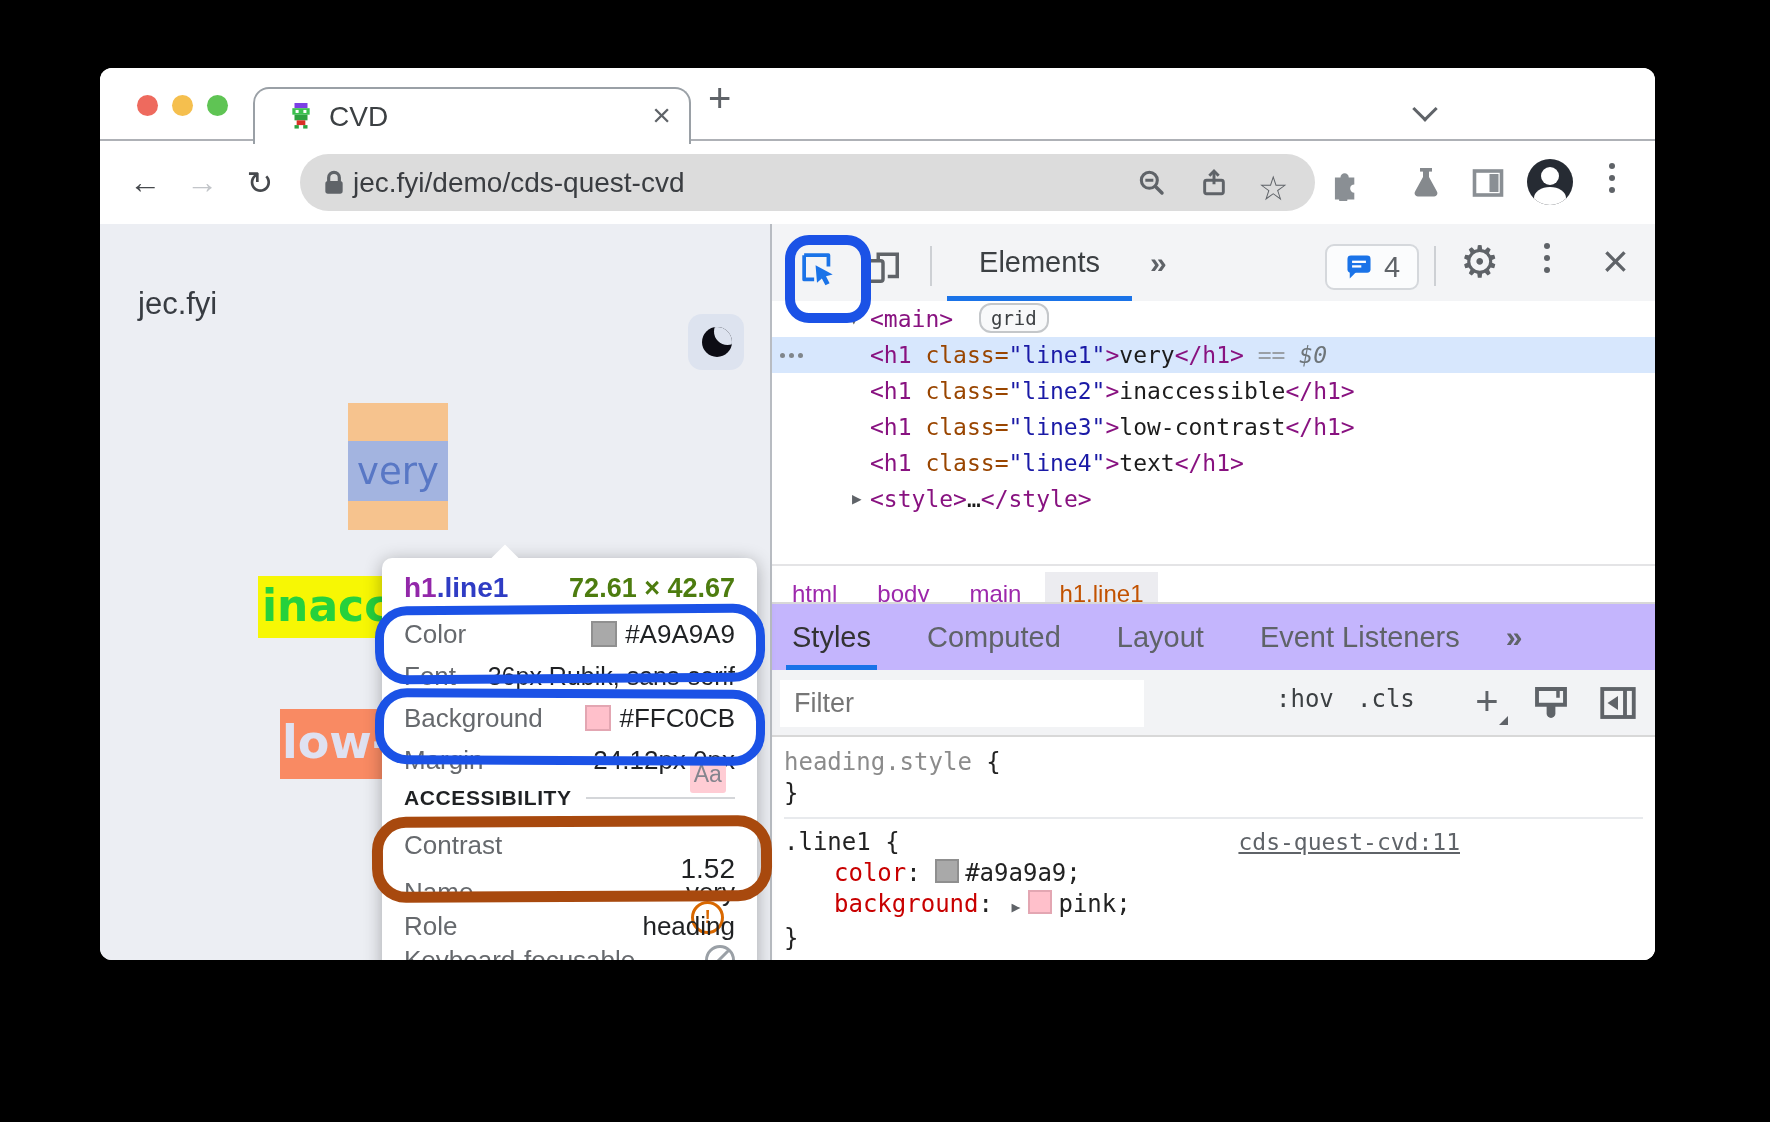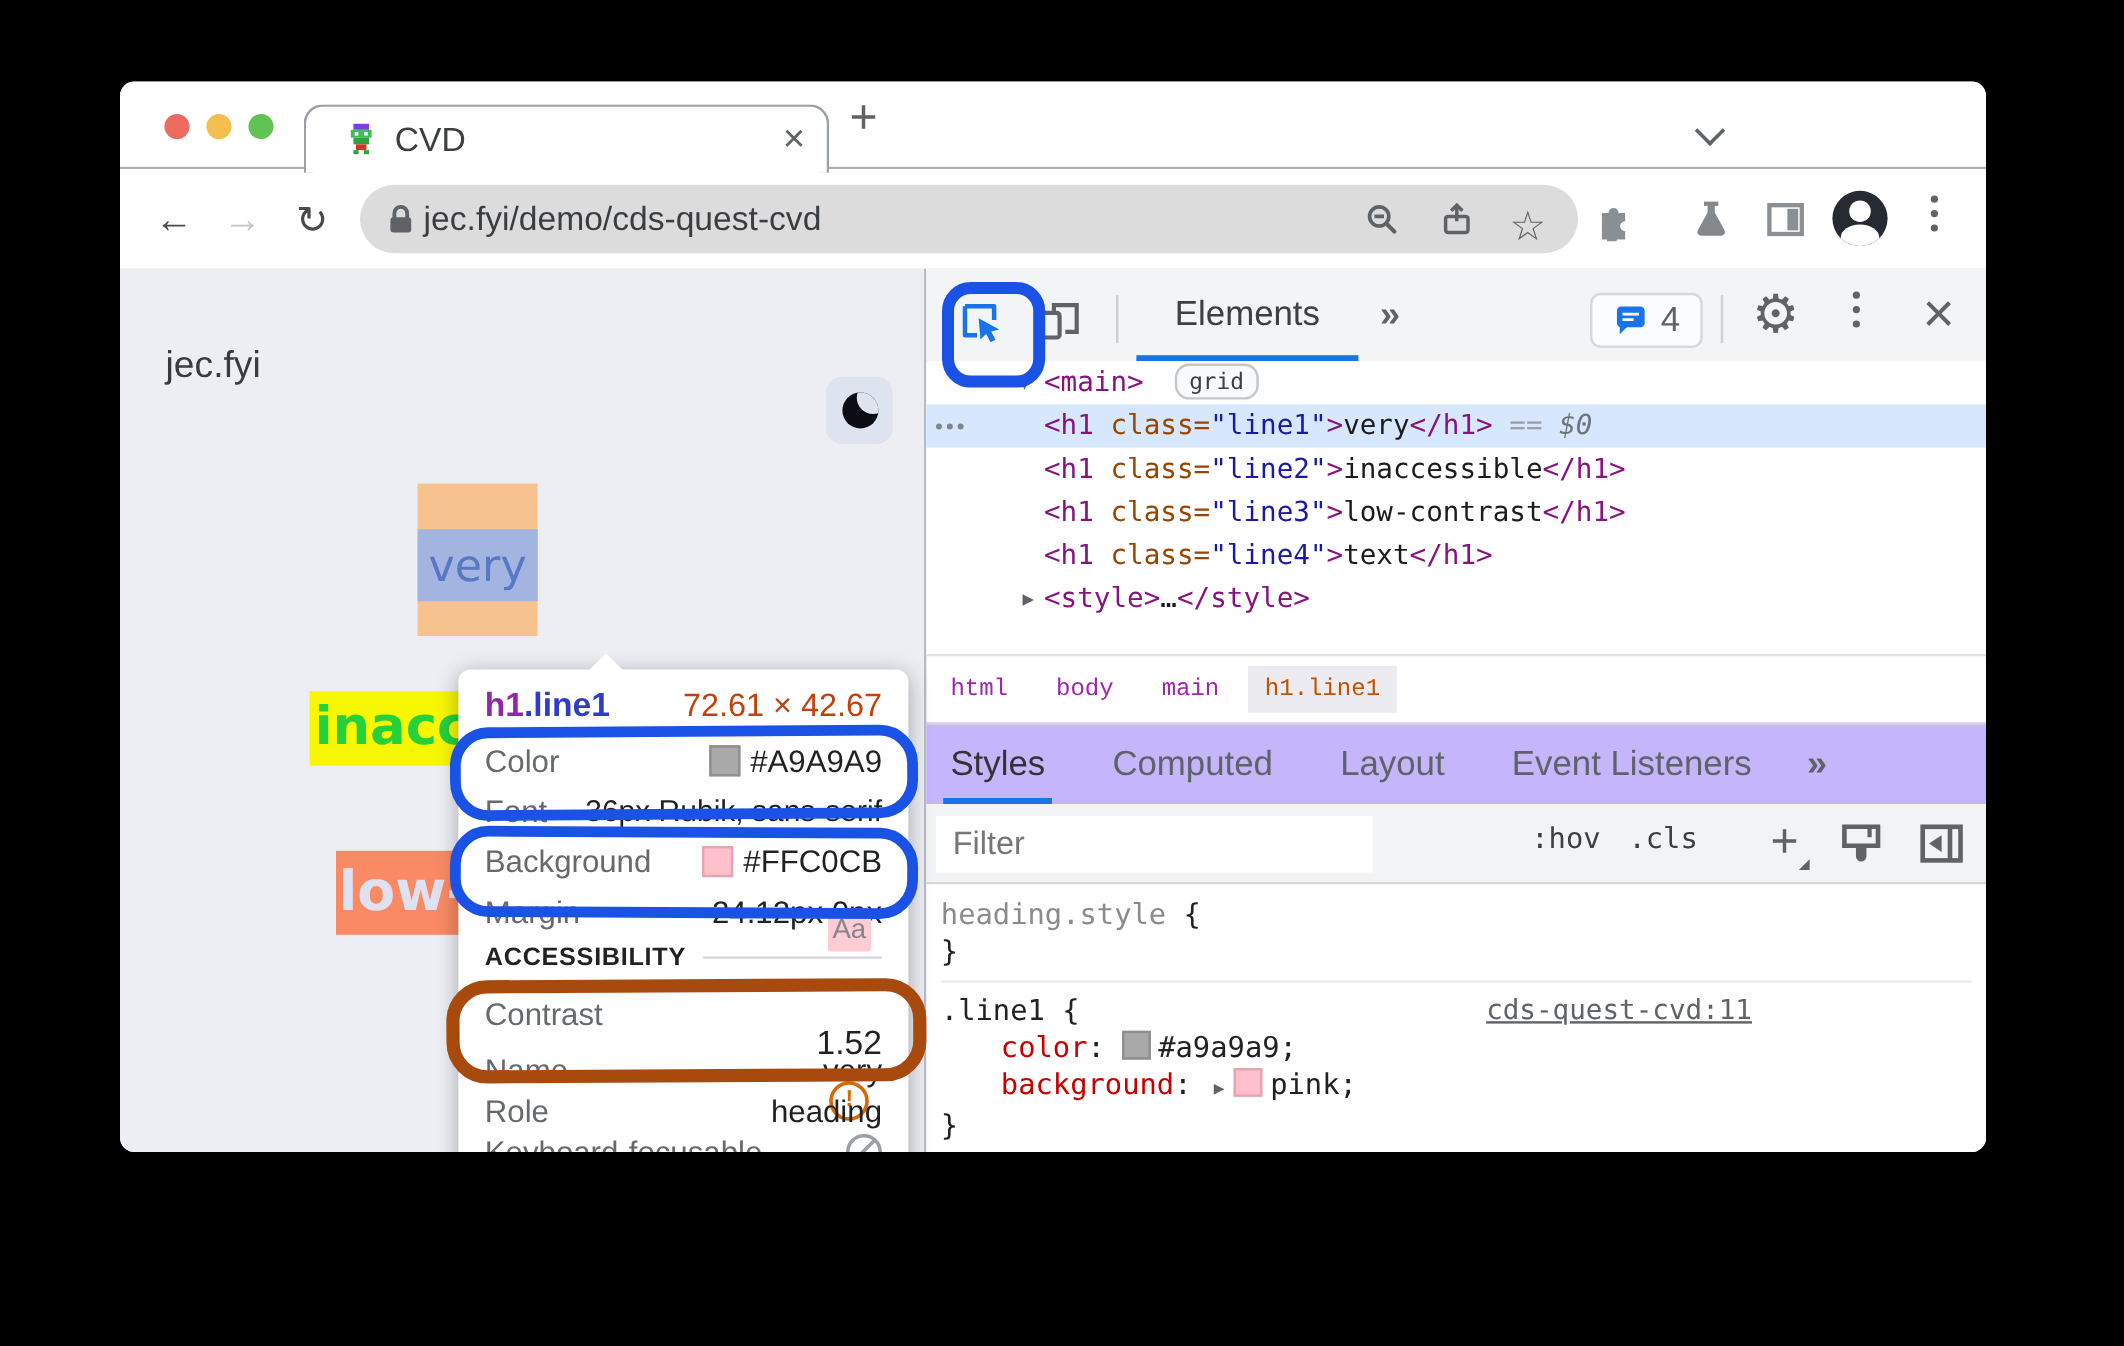--- a/index.html
+++ b/index.html
@@ -54,21 +54,21 @@
                    line-height:66px;padding-left:2px;white-space:nowrap;display:block;}
   
   .tooltip{position:absolute;left:282px;top:334px;width:375px;height:424px;background:#fff;border-radius:10px;
            box-shadow:0 3px 18px rgba(0,0,0,.3);z-index:5;}
   .tt-caret{position:absolute;left:112px;top:-9px;width:22px;height:22px;background:#fff;transform:rotate(45deg);}
   .tt-row{position:absolute;left:22px;right:22px;height:32px;display:flex;align-items:center;font-size:26px;}
   .tt-label{color:#66696d;}
   .tt-val{margin-left:auto;color:#1f2123;display:flex;align-items:center;gap:8px;}
   .tt-sw{width:22px;height:22px;display:inline-block;}
   .tt-head .tt-sel{font-weight:700;font-size:28px;}
-  .tt-head .dims{margin-left:auto;color:#c2410c;font-size:27px;}
+  .tt-head .dims{margin-left:auto;color:#4d7c0f;font-size:27px;font-weight:bold;}
   .a11y{position:absolute;left:22px;right:22px;top:228px;display:flex;align-items:center;}
   .a11y b{font-size:21px;color:#1f2123;letter-spacing:.6px;}
   .a11y i{flex:1;border-top:2px solid #d4d6d9;margin-left:14px;}
   .aa{width:36px;height:36px;background:#ffccd4;border-radius:3px;color:#85858e;font-size:23px;
       display:inline-flex;align-items:center;justify-content:center;}
   .warn{width:27px;height:27px;border-radius:50%;border:3px solid #d96800;color:#d96800;font-weight:700;
         font-size:19px;display:inline-flex;align-items:center;justify-content:center;}
   .nope{position:relative;width:24px;height:24px;border-radius:50%;border:3px solid #9aa0a6;margin-left:auto;}
   .nope::after{content:"";position:absolute;left:10px;top:-2px;width:3px;height:27px;background:#9aa0a6;transform:rotate(45deg);}
   
@@ -95,22 +95,22 @@
   .dom-row.sel{background:#d7e7fd;}
   .dom-row .tri{position:absolute;left:77px;font-size:16px;color:#5f6368;}
   .dom-row .code{margin-left:98px;}
   .tk-tag{color:#881280;} .tk-attr{color:#994500;} .tk-val{color:#1a1aa6;} .tk-txt{color:#1c1c1c;}
   .tk-eq{color:#9aa0a6;} .tk-dollar{color:#6e7579;font-style:italic;}
   .badge{display:inline-block;margin-left:12px;padding:0 10px;border:2px solid #c4c7ca;border-radius:12px;
          background:#f8f9fa;color:#3c4043;font-size:19px;line-height:26px;vertical-align:2px;}
   .gutter-dots{position:absolute;left:8px;top:16px;display:flex;gap:4px;}
   .gutter-dots i{width:5px;height:5px;border-radius:50%;background:#80868b;}
   
-  .crumbs{position:absolute;left:0;top:321px;width:100%;height:57px;border-top:2px solid #e4e4e6;
-          display:flex;align-items:center;font-size:20px;box-sizing:border-box;font-family:Liberation Mono, monospace;}
+  .crumbs{position:absolute;left:0;top:340px;width:100%;height:57px;border-top:2px solid #e4e4e6;
+          display:flex;align-items:center;font-size:24px;box-sizing:border-box;}
   .crumb{color:#9d28ac;margin-left:40px;}
   .crumb:first-child{margin-left:20px;}
   .crumb-sel{margin-left:24px;background:#ececf0;color:#c25200;padding:8px 14px;}
   
   .dt-tabs{position:absolute;left:0;top:378px;width:100%;height:68px;background:#c4b5fd;border-top:2px solid #d8d8d8;
            display:flex;align-items:center;font-size:29px;color:#5f6368;box-sizing:border-box;}
   .dt-tab{margin-left:44px;padding:0 6px;height:100%;display:flex;align-items:center;}
   .dt-tab:first-child{margin-left:14px;}
   .dt-tab.on{color:#333;box-shadow:inset 0 -5px 0 #1a73e8;}
   .dt-tabs .more{margin-left:40px;}

